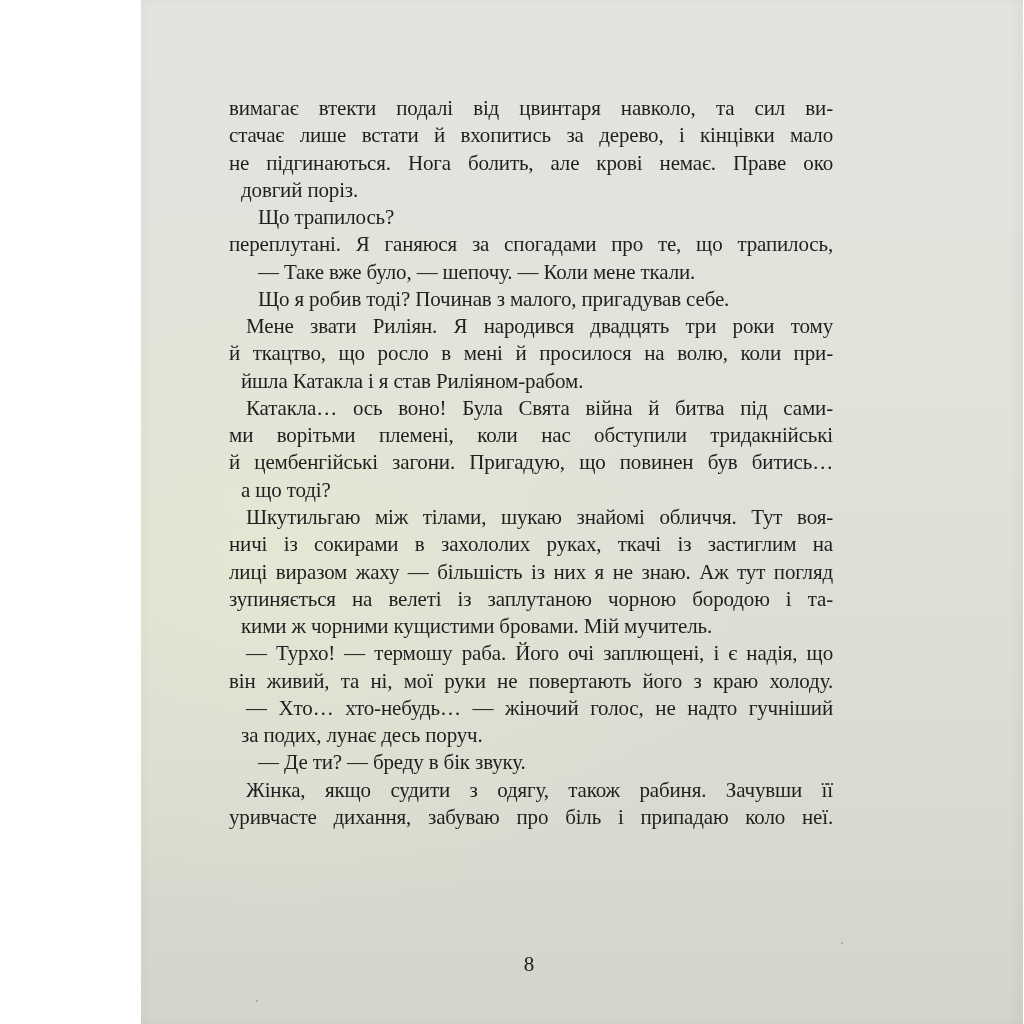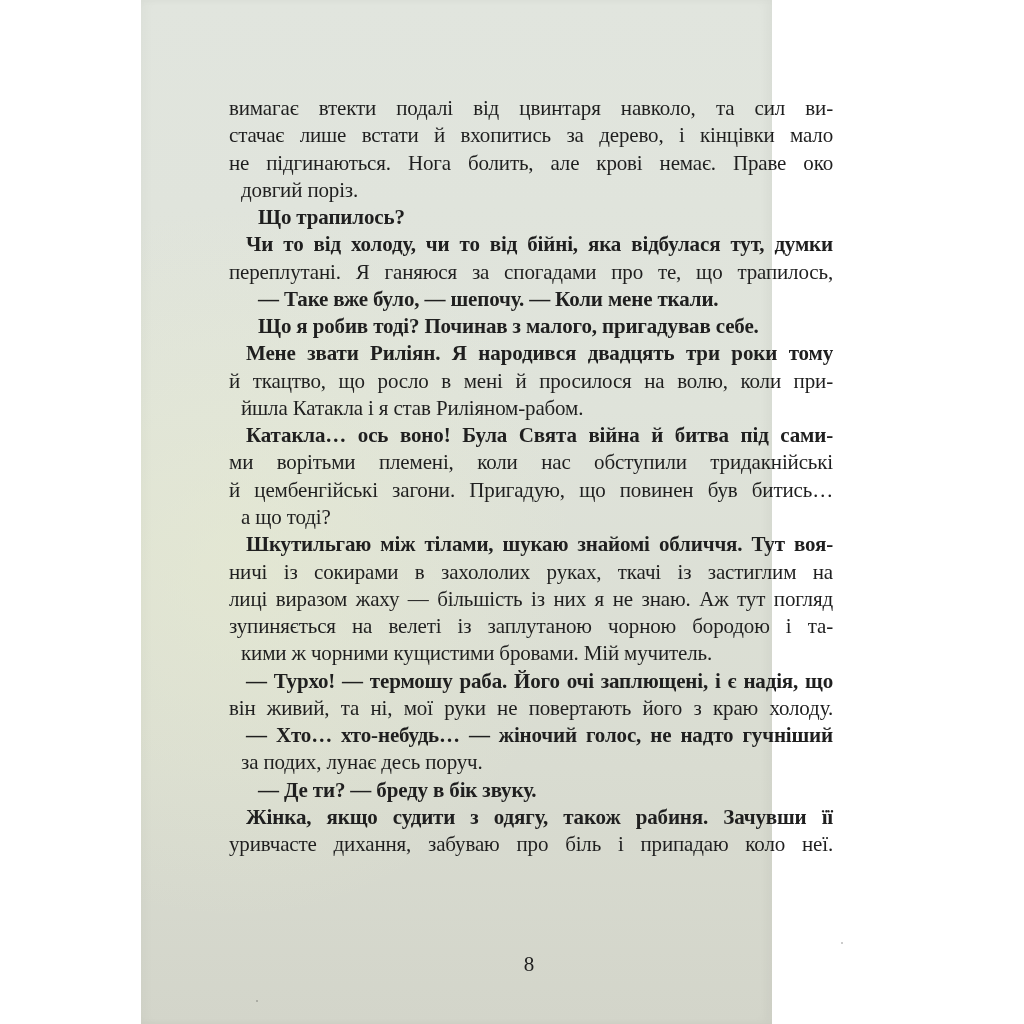--- a/index.html
+++ b/index.html
@@ -7,21 +7,21 @@
       padding: 0;
       width: 1024px;
       height: 1024px;
       background: #ffffff;
       overflow: hidden;
     }
     .page {
       position: absolute;
       left: 141px;
       top: 0;
-      width: 631px;
+      width: 882px;
       height: 1024px;
       background:
         radial-gradient(ellipse at 15% 55%, rgba(232,236,208,0.55) 0%, rgba(232,236,208,0) 45%),
         linear-gradient(180deg, #e1e5de 0%, #dfe3da 40%, #d9dcd1 75%, #d3d5ca 100%);
       box-shadow: inset -6px 0 10px rgba(0,0,0,0.03), inset 6px 0 10px rgba(0,0,0,0.02);
     }
     .text-block {
       position: absolute;
       left: 88px;          
       top: 95px;
@@ -34,21 +34,20 @@
     .line {
       display: block;
       white-space: nowrap;
       height: 27.27px;
       text-align: justify;
       text-align-last: justify;
       letter-spacing: -0.15px;
     }
     .line.indent {
       padding-left: 17px;
-      font-weight: bold;
     }
     .line.last {
       text-align-last: left;
       margin-left: 12px;
     }
     .page-number {
       position: absolute;
       left: 378px;        
       top: 952px;
       width: 20px;
@@ -68,21 +67,20 @@
 </head>
 <body>
 
 <div class="page">
   <div class="text-block">
     <span class="line">вимагає втекти подалі від цвинтаря навколо, та сил ви-</span>
     <span class="line">стачає лише встати й вхопитись за дерево, і кінцівки мало</span>
     <span class="line">не підгинаються. Нога болить, але крові немає. Праве око</span>
     <span class="line last">довгий поріз.</span>
     <span class="line indent last">Що трапилось?</span>
-    <span class="line indent">Чи то від холоду, чи то від бійні, яка відбулася тут, думки</span>
     <span class="line">переплутані. Я ганяюся за спогадами про те, що трапилось,</span>
     <span class="line indent last">— Таке вже було, — шепочу. — Коли мене ткали.</span>
     <span class="line indent last">Що я робив тоді? Починав з малого, пригадував себе.</span>
     <span class="line indent">Мене звати Риліян. Я народився двадцять три роки тому</span>
     <span class="line">й ткацтво, що росло в мені й просилося на волю, коли при-</span>
     <span class="line last">йшла Катакла і я став Риліяном-рабом.</span>
     <span class="line indent">Катакла… ось воно! Була Свята війна й битва під сами-</span>
     <span class="line">ми ворітьми племені, коли нас обступили тридакнійські</span>
     <span class="line">й цембенгійські загони. Пригадую, що повинен був битись…</span>
     <span class="line last">а що тоді?</span>

